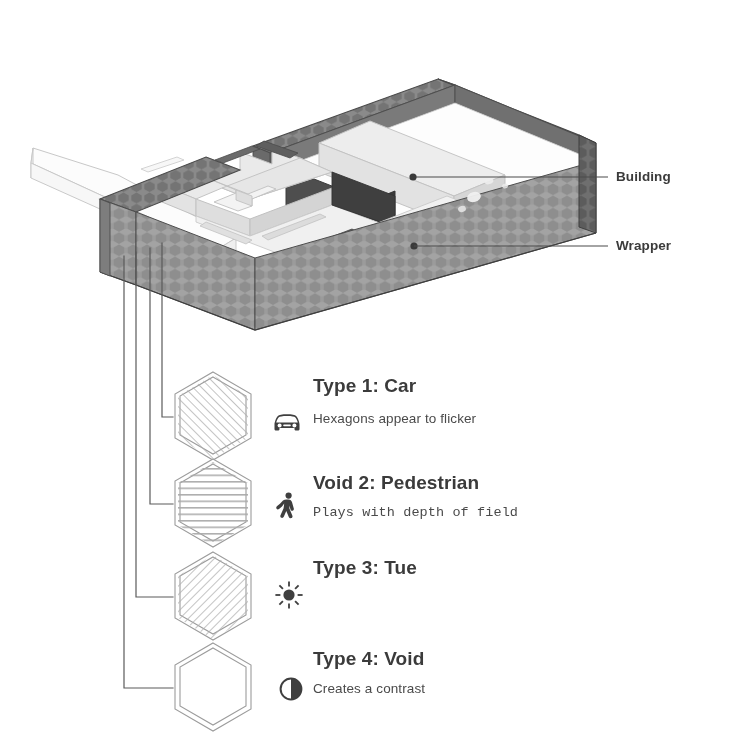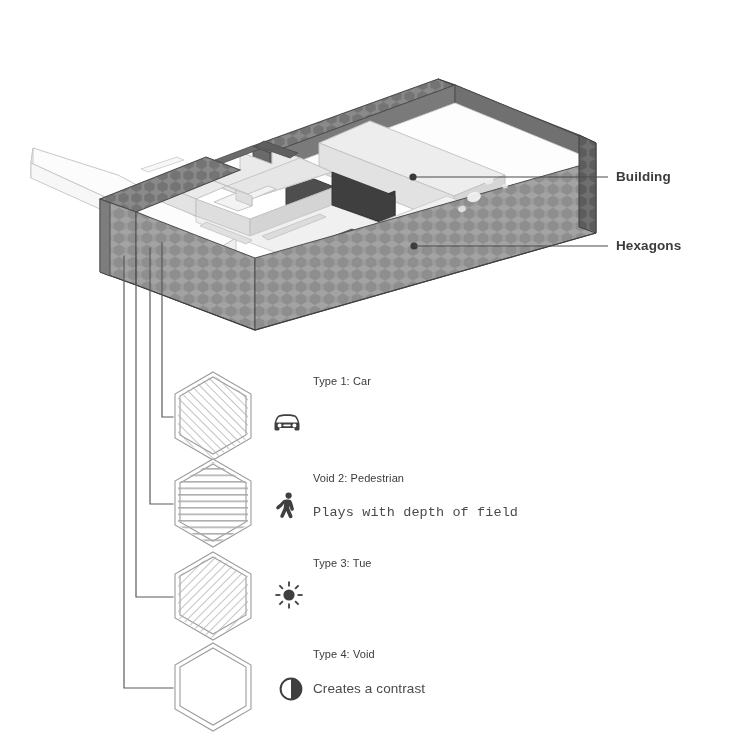--- a/index.html
+++ b/index.html
@@ -37,22 +37,22 @@
     font-weight: bold;
     color: #3b3b3b;
     letter-spacing: 0.1px;
     white-space: nowrap;
   }
   #label-building { left: 616px; top: 169px; }
   #label-wrapper  { left: 616px; top: 238px; }
 
   .legend-title {
     position: absolute;
-    font-size: 11px;
-    font-weight: normal;
+    font-size: 19px;
+    font-weight: bold;
     color: #3b3b3b;
     white-space: nowrap;
     letter-spacing: 0.1px;
   }
   .legend-desc {
     position: absolute;
     font-size: 13.5px;
     font-weight: normal;
     color: #4a4a4a;
     white-space: nowrap;
@@ -265,32 +265,33 @@
         </g>
     </g>
 
     <g>
       <polygon points="213,643 251,665 251,709 213,731 175,709 175,665" fill="#ffffff" stroke="#9c9c9c" stroke-width="1.1"></polygon>
       <polygon points="213,648 246,667 246,706 213,725 180,706 180,667" fill="#ffffff" stroke="#9c9c9c" stroke-width="1.1"></polygon>
     </g>
   </svg>
 
   <div class="callout-label" id="label-building">Building</div>
-  <div class="callout-label" id="label-wrapper">Hexagons</div>
+  <div class="callout-label" id="label-wrapper">Wrapper</div>
 
   <div class="legend-title" style="left:313px; top:375px;">Type 1: Car</div>
   <div class="legend-icon" style="left:270px; top:405px;">
     <svg viewBox="0 0 34 34">
       <path d="M4.5 19.5 C4.5 17.2 6.3 12.5 7.6 11.2 C9 9.8 12 9.2 17 9.2 C22 9.2 25 9.8 26.4 11.2 C27.7 12.5 29.5 17.2 29.5 19.5 L29.5 24 C29.5 25 28.8 25.6 27.8 25.6 L26.2 25.6 C25.2 25.6 24.5 25 24.5 24 L24.5 23 L9.5 23 L9.5 24 C9.5 25 8.8 25.6 7.8 25.6 L6.2 25.6 C5.2 25.6 4.5 25 4.5 24 Z" fill="#3f3f3f"></path>
       <path d="M8.6 12.6 C9.6 11.6 12.2 11.1 17 11.1 C21.8 11.1 24.4 11.6 25.4 12.6 C26.3 13.5 27.4 16.2 27.8 17.6 L6.2 17.6 C6.6 16.2 7.7 13.5 8.6 12.6 Z" fill="#ffffff"></path>
       <circle cx="9.6" cy="20.4" r="2" fill="#ffffff"></circle>
       <circle cx="24.4" cy="20.4" r="2" fill="#ffffff"></circle>
       <rect x="13.2" y="19.6" width="7.6" height="1.7" rx="0.8" fill="#ffffff"></rect>
     </svg>
   </div>
+  <div class="legend-desc" style="left:313px; top:411px;">Hexagons appear to flicker</div>
 
   <div class="legend-title" style="left:313px; top:472px;">Void 2: Pedestrian</div>
   <div class="legend-icon" style="left:272px; top:490px;">
     <svg viewBox="0 0 34 34">
       <circle cx="16.6" cy="5.6" r="3.1" fill="#3f3f3f"></circle>
       <path d="M16.2 9.4 C18.4 9.4 19.6 10.6 20.1 12.4 L21.8 18.4 C22.1 19.5 21.6 20.4 20.6 20.7 C19.6 21 18.8 20.5 18.5 19.5 L17.4 15.6 L17.4 18.4 L20.3 25.4 C20.8 26.6 20.4 27.7 19.3 28.1 C18.3 28.5 17.3 28 16.8 26.9 L14.3 21.1 L11.9 26.6 C11.4 27.7 10.4 28.2 9.4 27.8 C8.4 27.4 8 26.3 8.5 25.2 L11.6 18.2 L12.2 13.6 L10 16.4 L7 18.9 C6.2 19.6 5.2 19.5 4.6 18.8 C4 18 4.1 17 4.9 16.3 L8.2 13.4 L11 10.4 C11.9 9.7 13.1 9.4 14.6 9.4 Z" fill="#3f3f3f"></path>
     </svg>
   </div>
   <div class="legend-desc" style="left:313px; top:505px;font-family:Liberation Mono, monospace;">Plays with depth of field</div>
 

